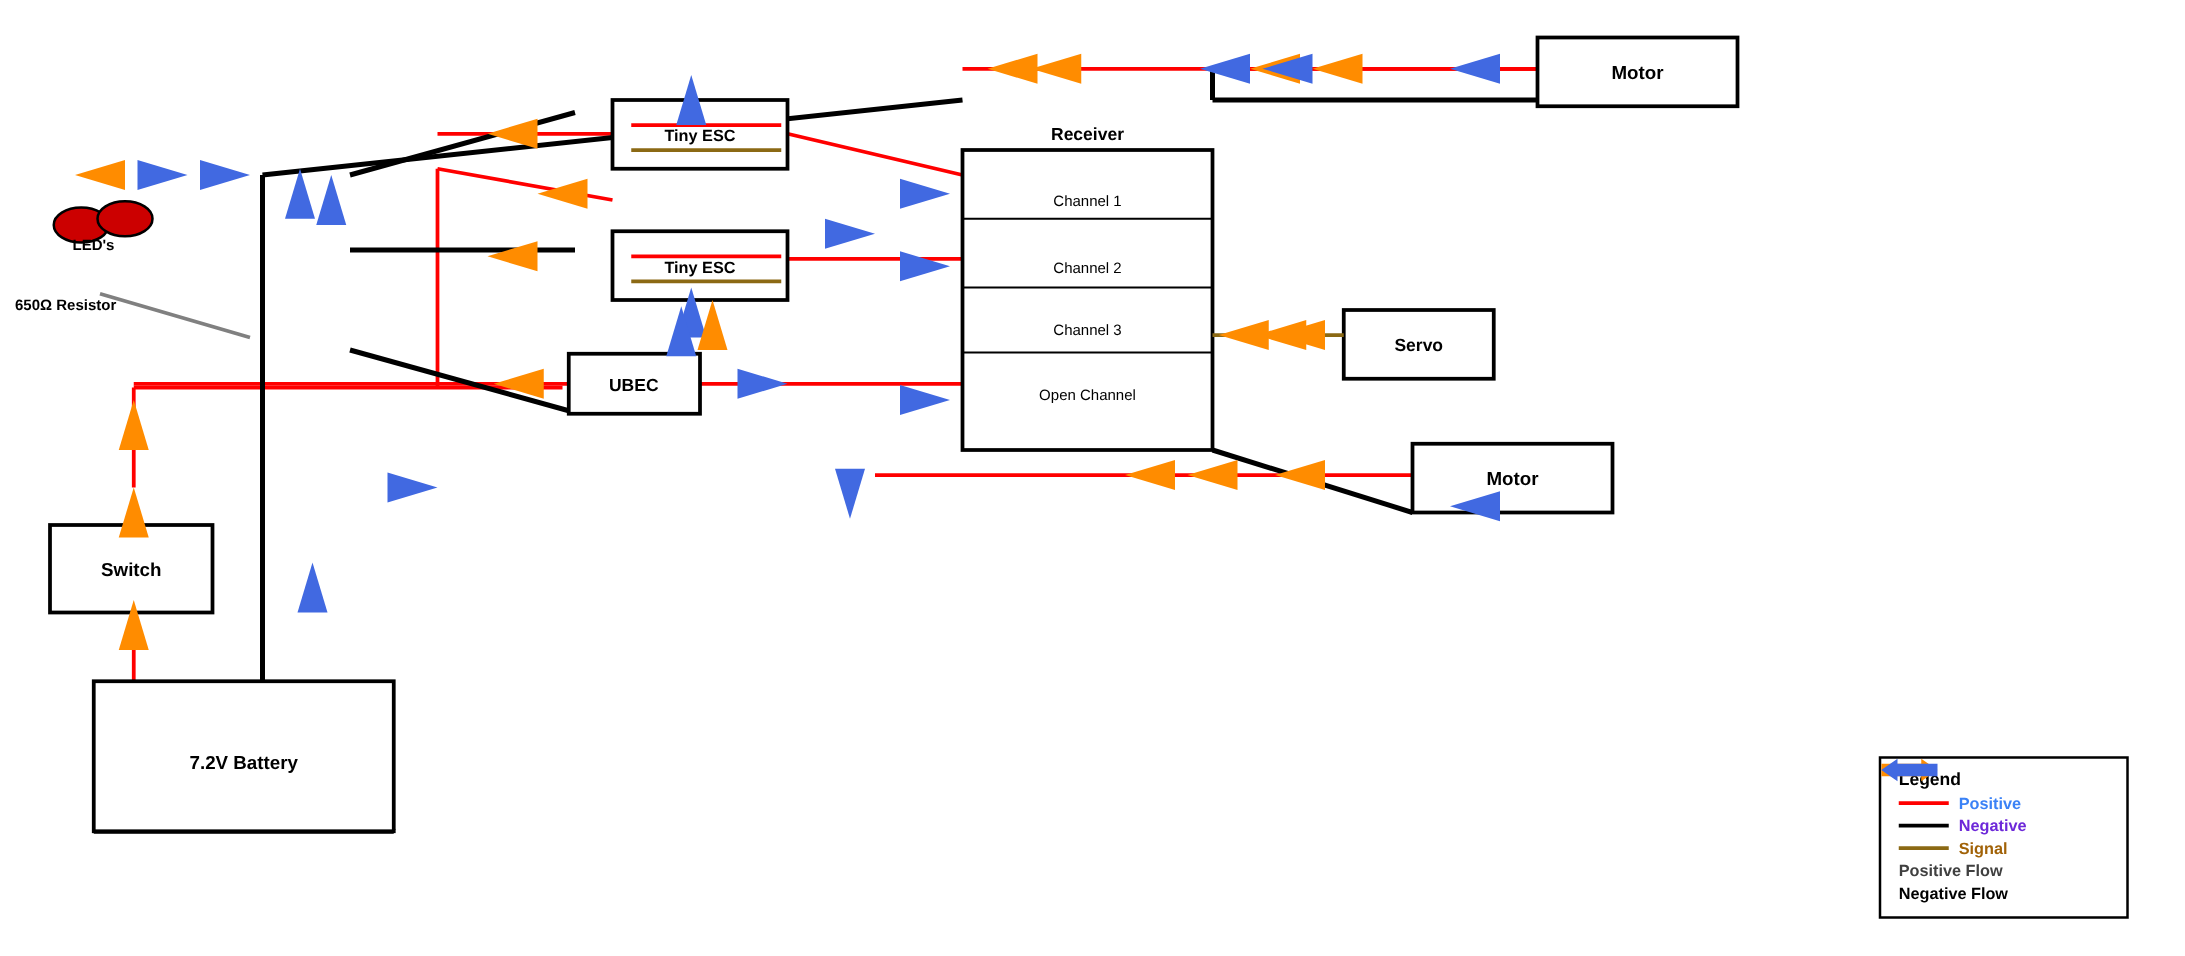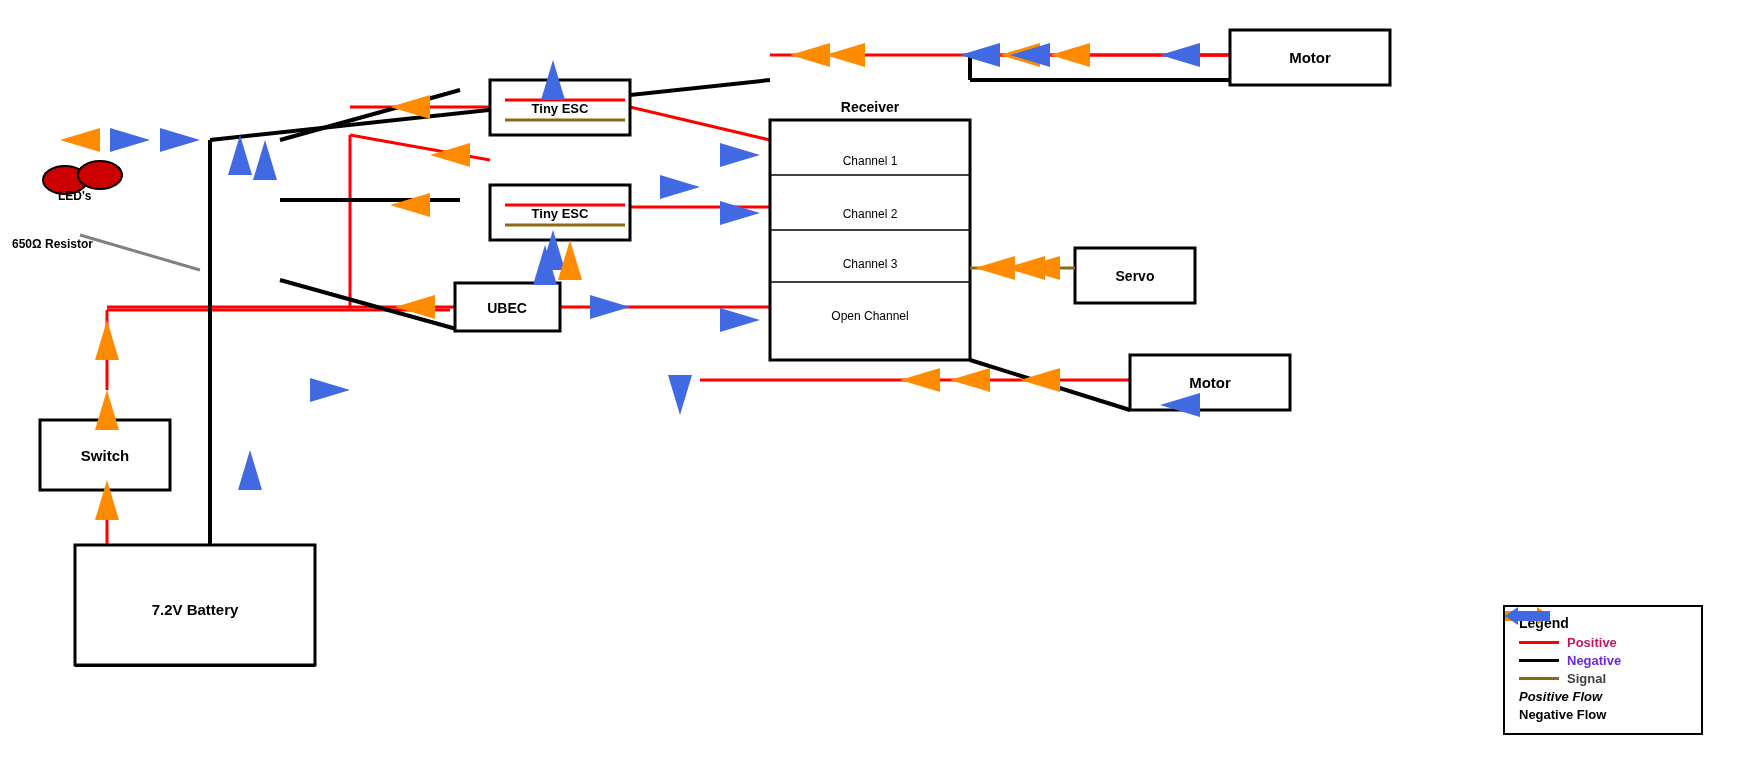--- a/index.html
+++ b/index.html
@@ -225,35 +225,35 @@
   <polygon points="570,240 558,280 582,280" fill="#ff8c00"></polygon>
 
   <polygon points="545,245 533,285 557,285" fill="#4169e1"></polygon>
 
 </svg>
 
 <div class="legend-box">
   <div class="legend-title">Legend</div>
   <div class="legend-row">
     <span class="legend-line" style="background:#ff0000;"></span>
-    <span style="font-weight:bold;color:#be185d;">Positive</span>
+    <span style="font-weight:bold;color:#3b82f6;">Positive</span>
   </div>
   <div class="legend-row">
     <span class="legend-line" style="background:#000000;"></span>
     <span style="font-weight:bold;color:#6d28d9;">Negative</span>
   </div>
   <div class="legend-row">
     <span class="legend-line" style="background:#8B6914;"></span>
-    <span style="font-weight:bold;color:#404040;">Signal</span>
+    <span style="font-weight:bold;color:#a16207;">Signal</span>
   </div>
   <div class="legend-row">
     <svg width="45" height="18" style="display:inline-block;">
       <polygon points="0,4 32,4 32,0 45,9 32,18 32,14 0,14" fill="#ff8c00"></polygon>
     </svg>
-    <span style="font-weight:bold;color:#000000;font-style:italic;">Positive Flow</span>
+    <span style="font-weight:bold;color:#404040;">Positive Flow</span>
   </div>
   <div class="legend-row">
     <svg width="45" height="18" style="display:inline-block;">
       <polygon points="45,4 13,4 13,0 0,9 13,18 13,14 45,14" fill="#4169e1"></polygon>
     </svg>
     <span style="font-weight:bold;color:#000000;">Negative Flow</span>
   </div>
 </div>
 
 </body></html>

